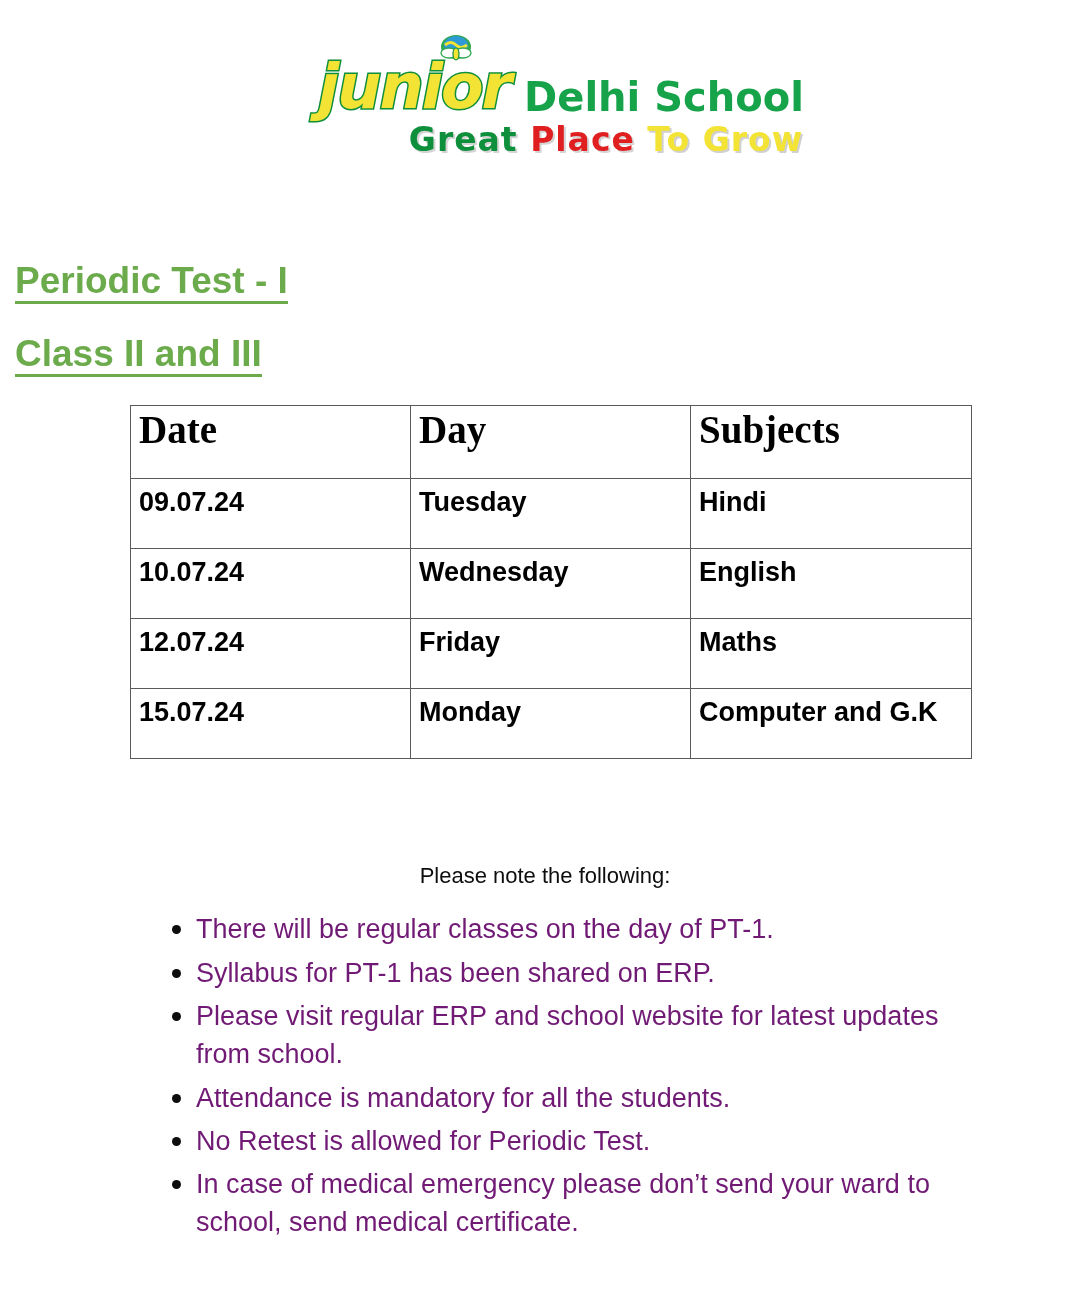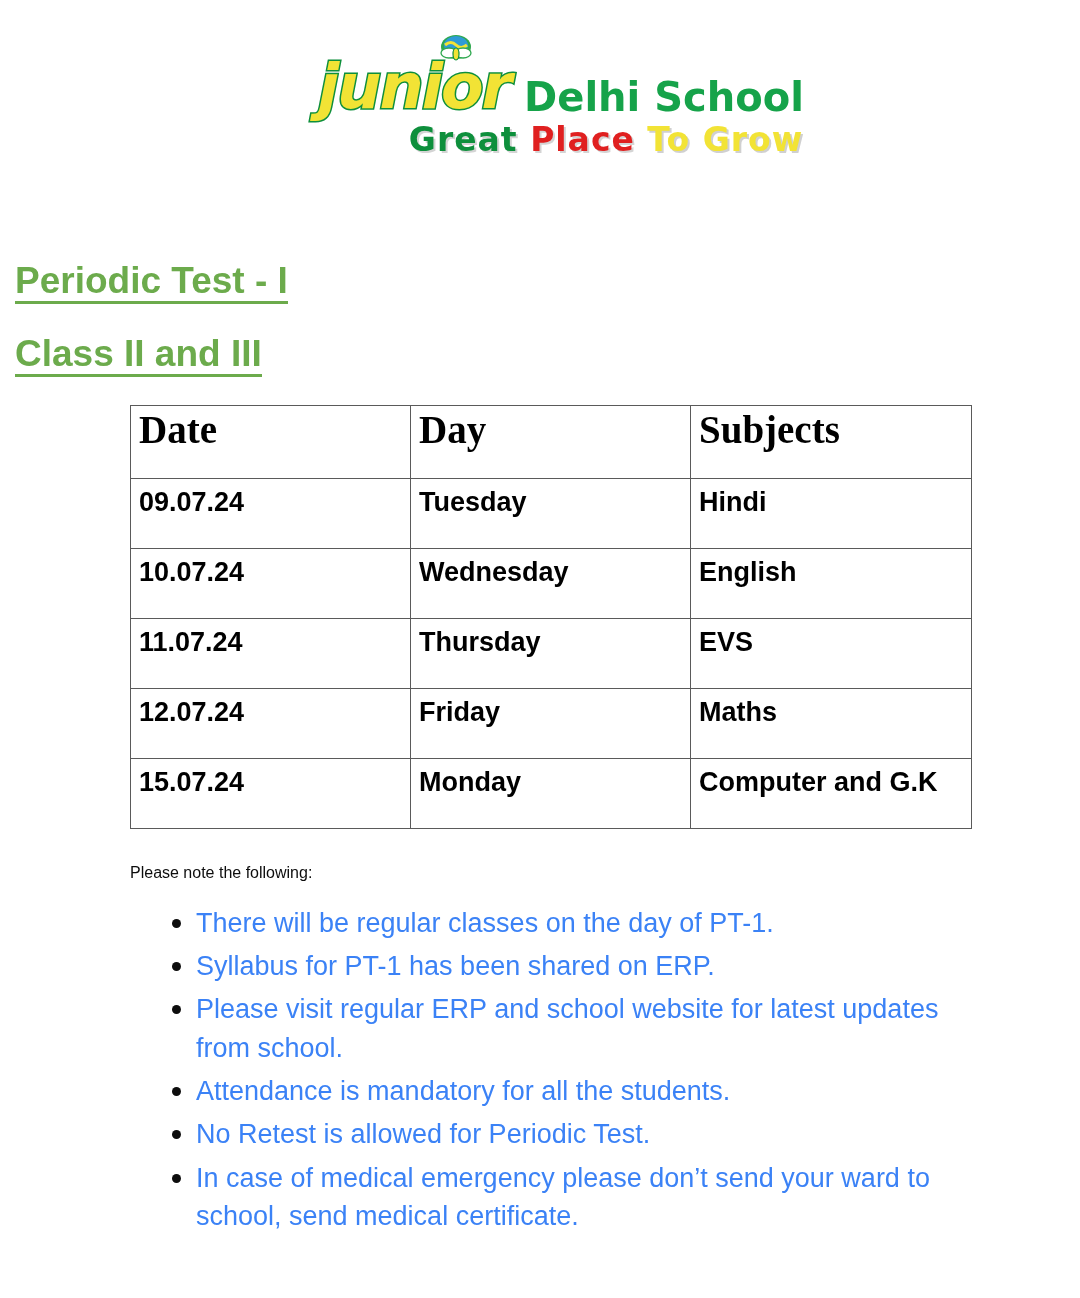--- a/index.html
+++ b/index.html
@@ -136,37 +136,38 @@
 
   
   .notes {
     position: absolute;
     left: 130px;
     top: 864px;
     width: 830px;
   }
   .notes-lead {
     font-family: "Liberation Sans", sans-serif;
-    font-size: 16px;
+    font-size: 22px;
     line-height: 1.1;
     color: #0d0d0d;
+    text-align: center;
   }
   .notes-list {
     margin: 22px 0 0 0;
     padding: 0;
     list-style: none;
   }
   .notes-list li {
     position: relative;
     padding-left: 66px;
     margin-bottom: 5px;
     font-family: "Liberation Sans", sans-serif;
     font-size: 27px;
     line-height: 1.42;
-    color: #3b82f6;
+    color: #701a75;
   }
   .notes-list li .bullet {
     position: absolute;
     left: 42px;
     top: 15px;
     width: 9px;
     height: 9px;
     background: #0d0d0d;
     border-radius: 50%;
     display: block;
@@ -226,25 +227,20 @@
       <td>09.07.24</td>
       <td>Tuesday</td>
       <td>Hindi</td>
     </tr>
     <tr>
       <td>10.07.24</td>
       <td>Wednesday</td>
       <td>English</td>
     </tr>
     <tr>
-      <td>11.07.24</td>
-      <td>Thursday</td>
-      <td>EVS</td>
-    </tr>
-    <tr>
       <td>12.07.24</td>
       <td>Friday</td>
       <td>Maths</td>
     </tr>
     <tr>
       <td>15.07.24</td>
       <td>Monday</td>
       <td>Computer and G.K</td>
     </tr>
   </tbody>

